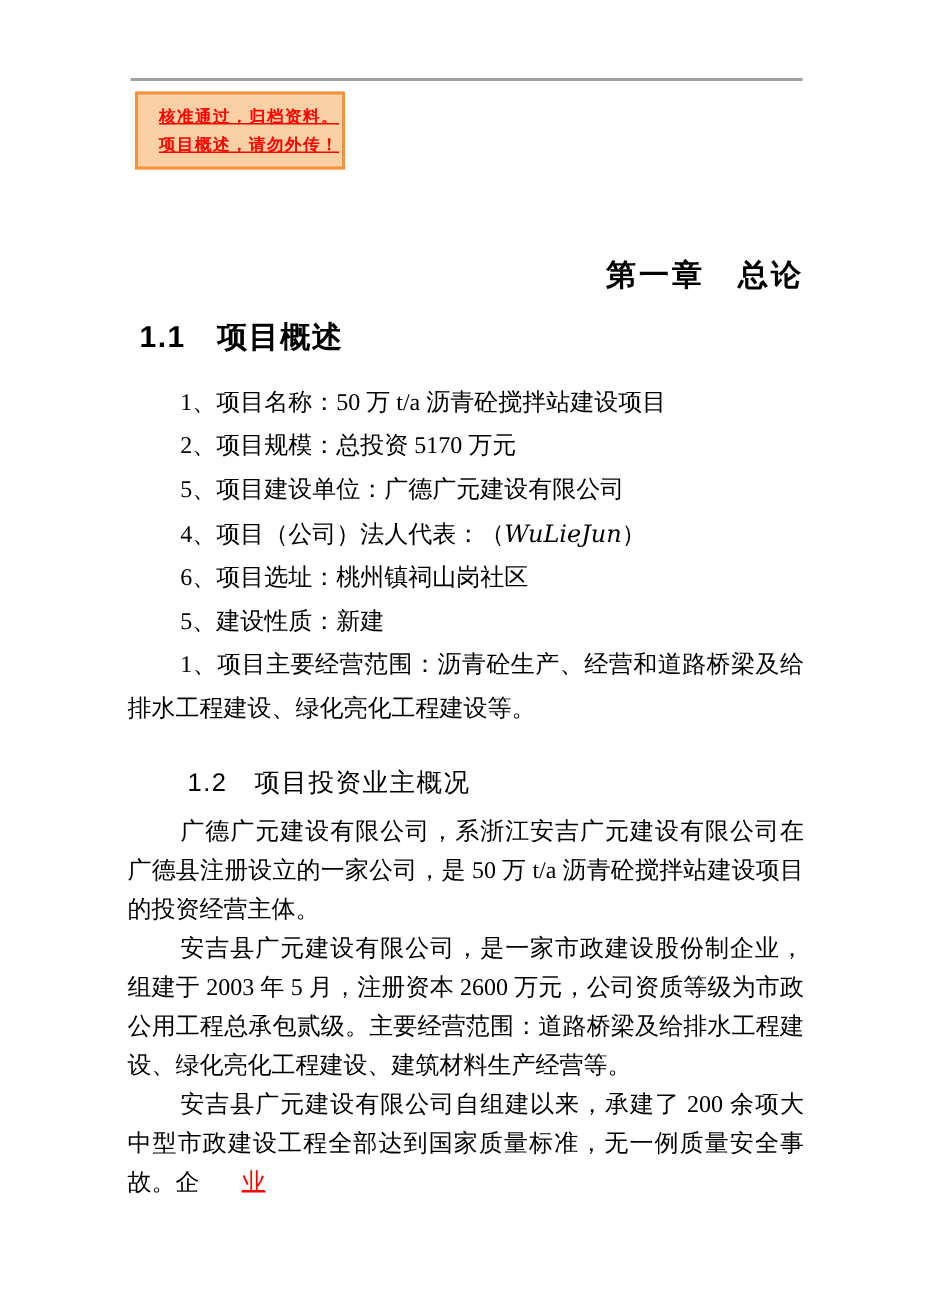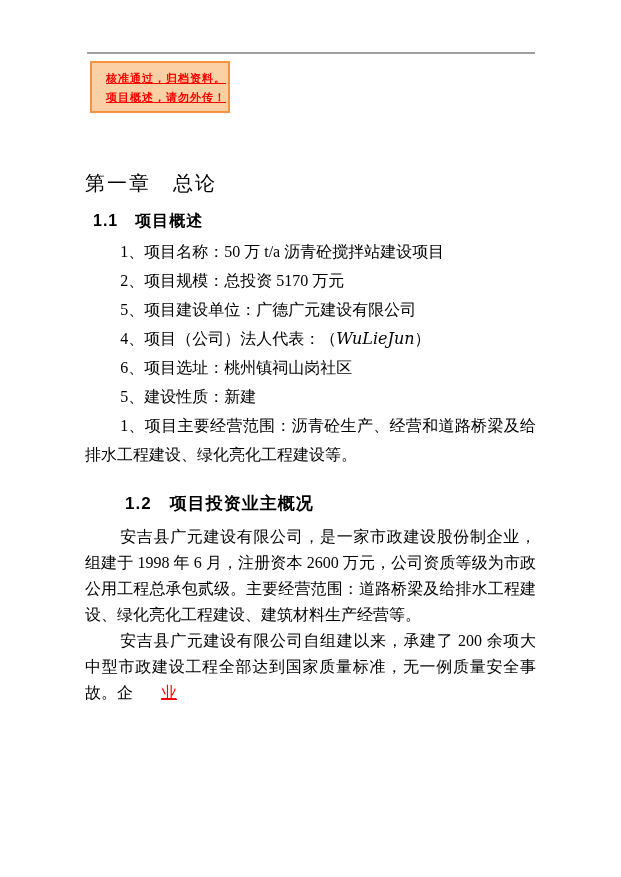--- a/index.html
+++ b/index.html
@@ -26,37 +26,37 @@
     font-size:11px;
     font-family:"Liberation Sans","DejaVu Sans",sans-serif;
     text-decoration:underline;
   }
   .stamp .stamp-line{line-height:19px;letter-spacing:1px;white-space:nowrap;}
   .content{
     position:absolute;left:85px;top:170px;width:451px;
   }
   .title{
     margin:0 0 14px 0;
-    text-align:left;
+    text-align:right;
     font-size:20px;
-    font-weight:normal;
+    font-weight:bold;
     letter-spacing:2px;
     font-family:"Liberation Sans","DejaVu Sans",sans-serif;
   }
   .h11{
-    margin:0 0 5px 8px;
-    font-size:16px;
+    margin:0 0 16px 8px;
+    font-size:20px;
     font-weight:bold;
     letter-spacing:1px;
     font-family:"Liberation Sans","DejaVu Sans",sans-serif;
   }
   .h12{
     margin:23px 0 9px 40px;
     font-size:17px;
-    font-weight:bold;
+    font-weight:normal;
     letter-spacing:1px;
     font-family:"Liberation Sans","DejaVu Sans",sans-serif;
   }
   .list p{
     margin:0;
     font-size:16px;
     line-height:29px;
     text-indent:2.2em;
     text-align:justify;
   }
@@ -103,18 +103,19 @@
         <p><span>5、项目建设单位：广德广元建设有限公司</span></p>
         <p><span>4、项目（公司）法人代表：（</span><span class="sig">WuLieJun</span><span>）</span></p>
         <p><span>6、项目选址：桃州镇祠山岗社区</span></p>
         <p><span>5、建设性质：新建</span></p>
         <p><span>1、项目主要经营范围：沥青砼生产、经营和道路桥梁及给排水工程建设、绿化亮化工程建设等。</span></p>
       </div>
 
     <h2 class="h12">1.2　项目投资业主概况</h2>
 
     <div class="paras" id="investor-paras">
-        <p><span>安吉县广元建设有限公司，是一家市政建设股份制企业，组建于 1998 年 6 月，注册资本 2600 万元，公司资质等级为市政公用工程总承包贰级。主要经营范围：道路桥梁及给排水工程建设、绿化亮化工程建设、建筑材料生产经营等。</span></p>
+        <p><span>广德广元建设有限公司，系浙江安吉广元建设有限公司在广德县注册设立的一家公司，是 50 万 t/a 沥青砼搅拌站建设项目的投资经营主体。</span></p>
+        <p><span>安吉县广元建设有限公司，是一家市政建设股份制企业，组建于 2003 年 5 月，注册资本 2600 万元，公司资质等级为市政公用工程总承包贰级。主要经营范围：道路桥梁及给排水工程建设、绿化亮化工程建设、建筑材料生产经营等。</span></p>
         <p><span>安吉县广元建设有限公司自组建以来，承建了 200 余项大中型市政建设工程全部达到国家质量标准，无一例质量安全事故。企</span><span class="red-link">业</span></p>
       </div>
 
   </div>
 </div>
 
 </body></html>

